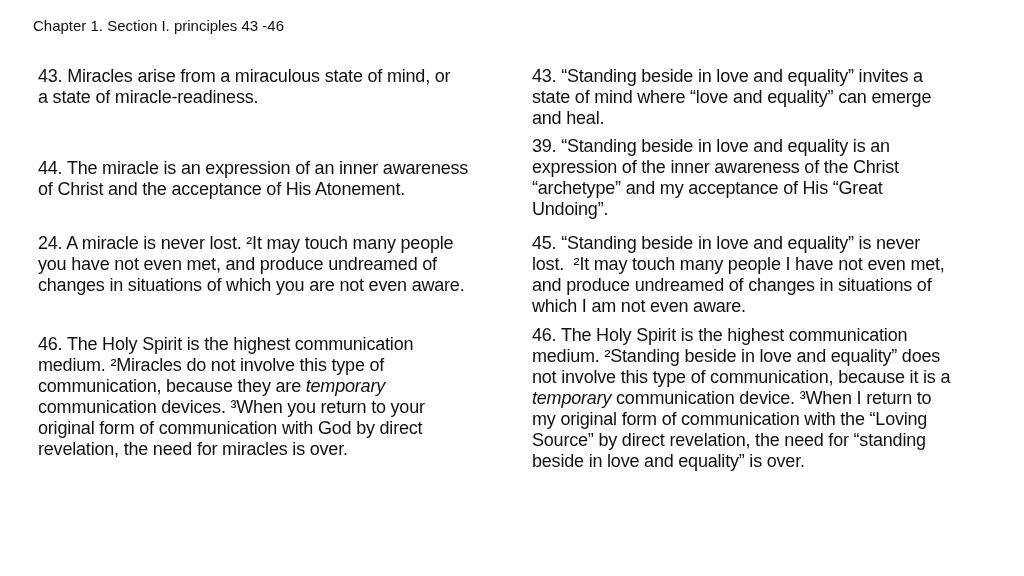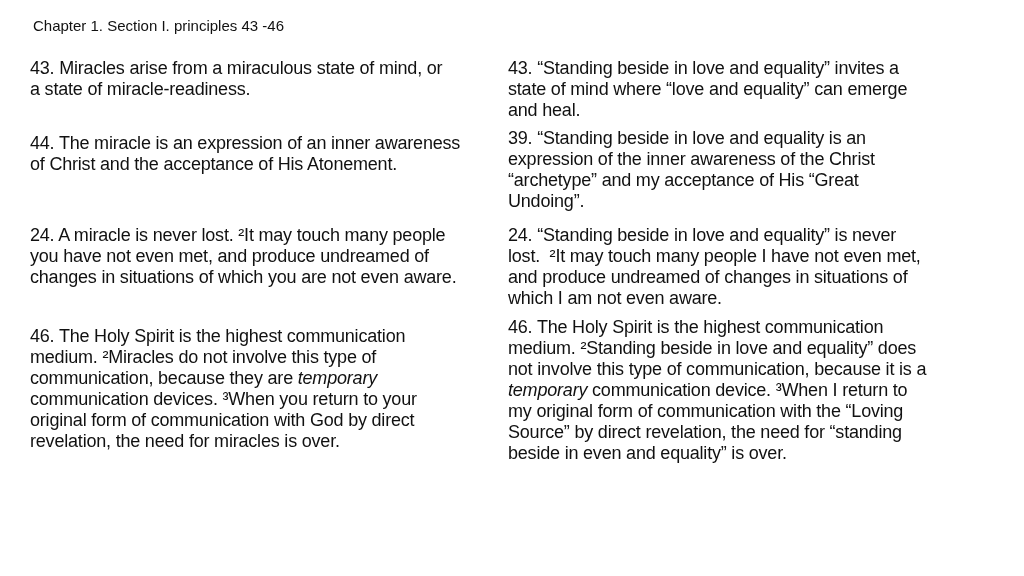--- a/index.html
+++ b/index.html
@@ -24,64 +24,64 @@
     position: absolute;
     left: 33px;
     top: 17px;
     font-size: 15px;
     line-height: 18px;
     white-space: pre;
     color: #111111;
   }
   .para {
     position: absolute;
-    margin: 0;
+    margin: 8px;
     font-size: 18px;
     line-height: 21px;
     letter-spacing: -0.2px;
     white-space: pre;
     color: #111111;
   }
   .col-left  { left: 30px;  }
-  .col-right { left: 508px; }
+  .col-right { left: 524px; }
   .italic { font-style: italic; }
 </style>
 </head>
 <body>
 
 <div class="slide">
 
   <div class="slide-title">Chapter 1. Section I. principles 43 -46</div>
 
   <p class="para col-left" style="top:58px">43. Miracles arise from a miraculous state of mind, or
 a state of miracle-readiness.</p>
-  <p class="para col-left" style="top:133px">44. The miracle is an expression of an inner awareness
+  <p class="para col-left" style="top:150px">44. The miracle is an expression of an inner awareness
 of Christ and the acceptance of His Atonement.</p>
   <p class="para col-left" style="top:225px">24. A miracle is never lost. ²It may touch many people
 you have not even met, and produce undreamed of
 changes in situations of which you are not even aware.</p>
   <p class="para col-left" style="top:326px"><span>46. The Holy Spirit is the highest communication
 medium. ²Miracles do not involve this type of
 communication, because they are </span><span class="italic">temporary</span><span>
 communication devices. ³When you return to your
 original form of communication with God by direct
 revelation, the need for miracles is over.</span></p>
 
   <p class="para col-right" style="top:58px">43. “Standing beside in love and equality” invites a
 state of mind where “love and equality” can emerge
 and heal.</p>
   <p class="para col-right" style="top:128px">39. “Standing beside in love and equality is an
 expression of the inner awareness of the Christ
 “archetype” and my acceptance of His “Great
 Undoing”.</p>
-  <p class="para col-right" style="top:225px">24. “Standing beside in love and equality” is never
+  <p class="para col-right" style="top:225px">45. “Standing beside in love and equality” is never
 lost.  ²It may touch many people I have not even met,
 and produce undreamed of changes in situations of
 which I am not even aware.</p>
   <p class="para col-right" style="top:317px"><span>46. The Holy Spirit is the highest communication
 medium. ²Standing beside in love and equality” does
 not involve this type of communication, because it is a
 </span><span class="italic">temporary</span><span> communication device. ³When I return to
 my original form of communication with the “Loving
 Source” by direct revelation, the need for “standing
-beside in even and equality” is over.</span></p>
+beside in love and equality” is over.</span></p>
 
 </div>
 
 </body></html>

